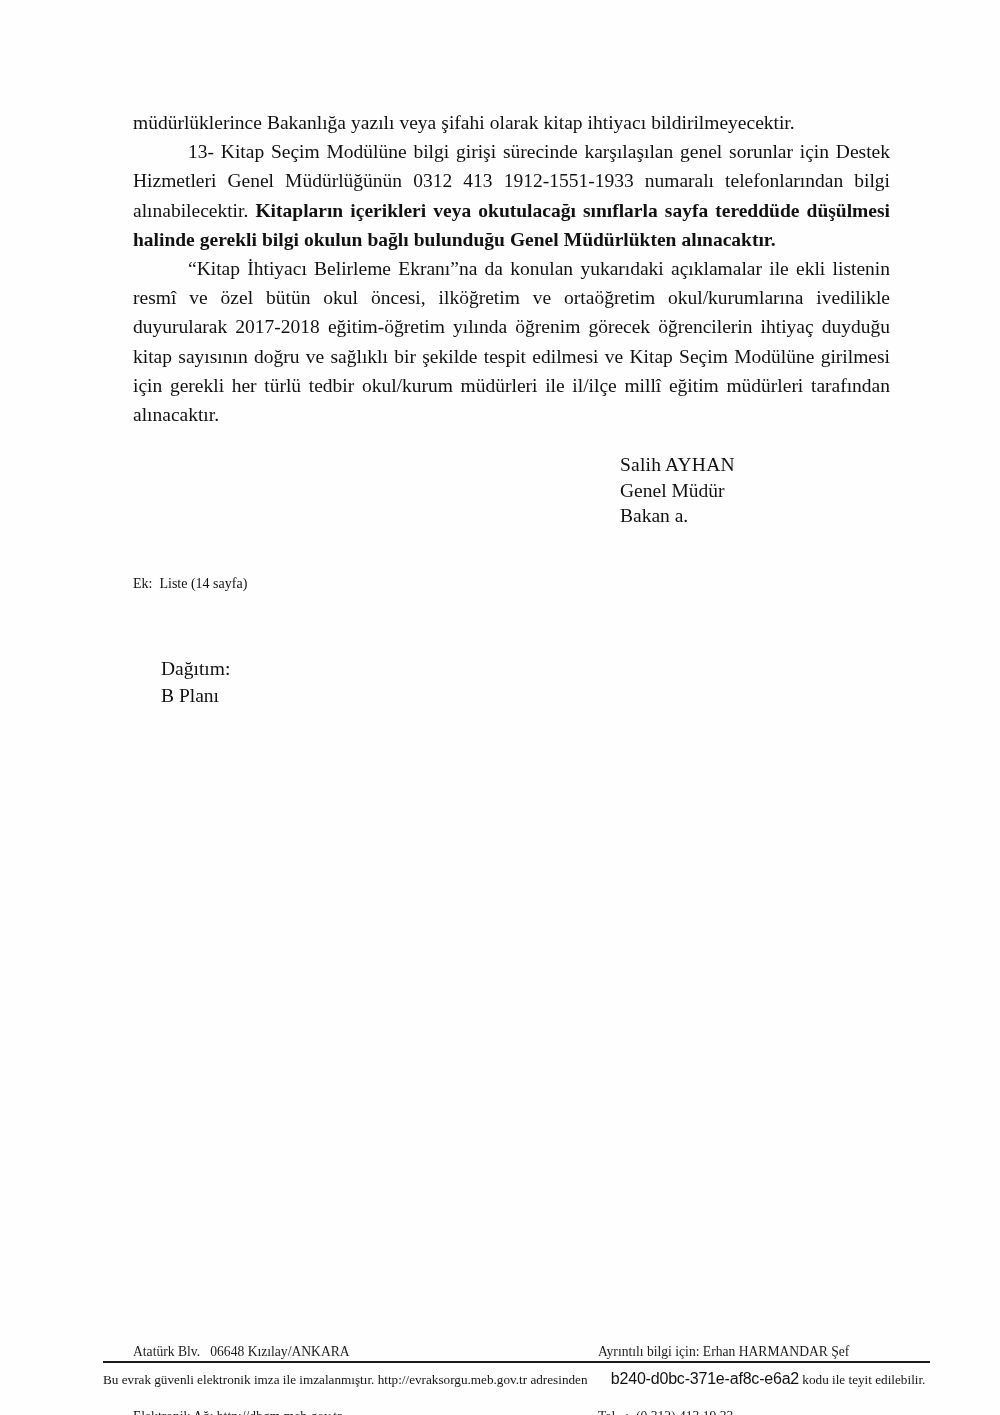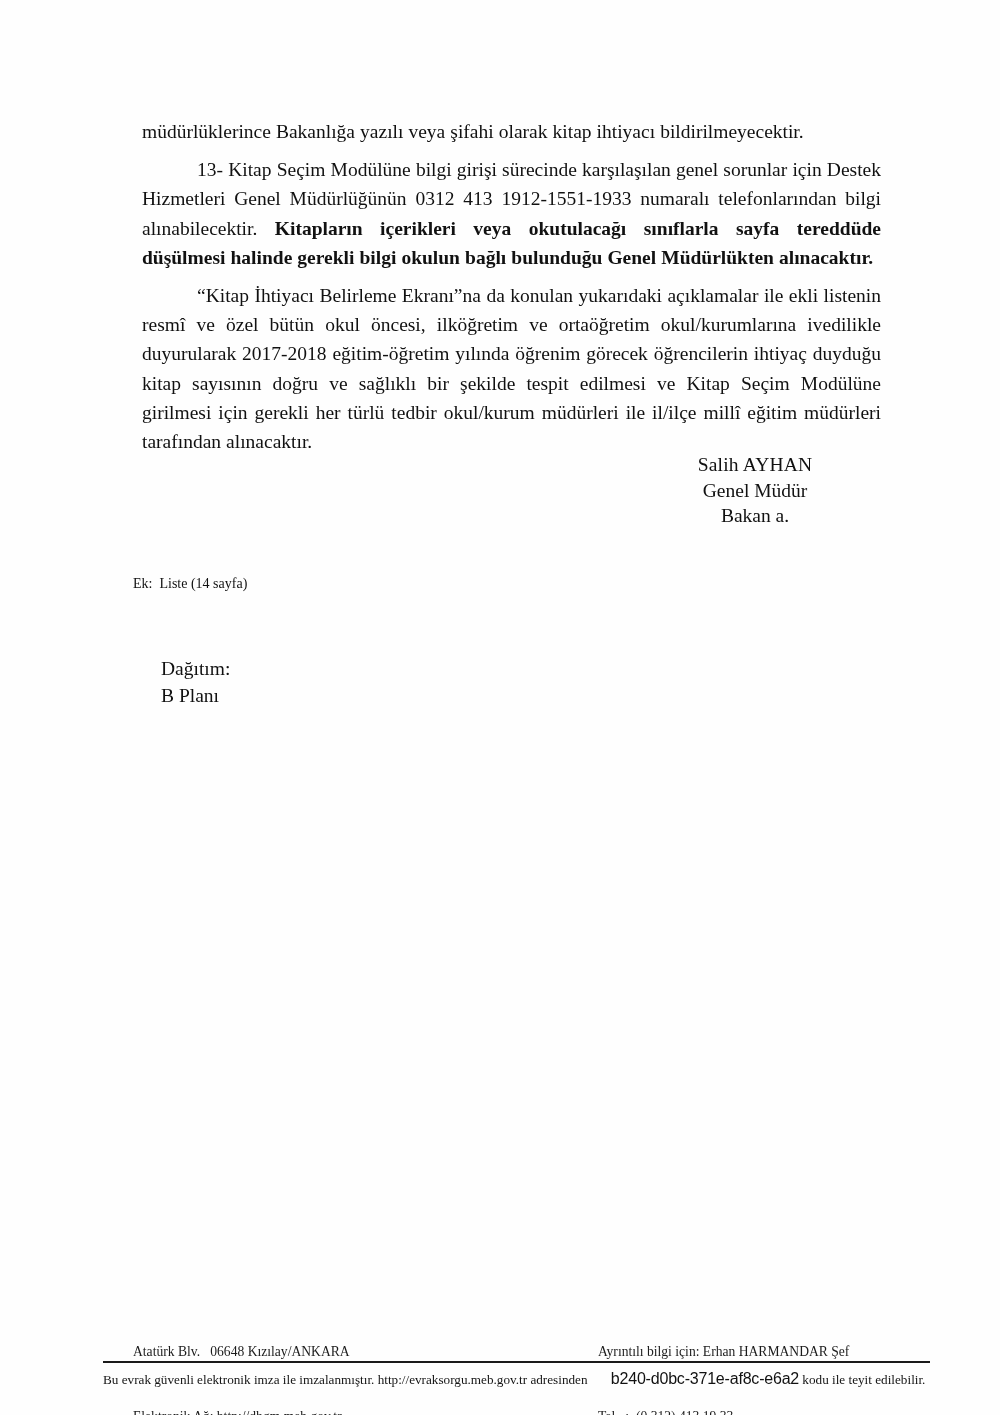--- a/index.html
+++ b/index.html
@@ -20,21 +20,21 @@
   }
 
   
   .body-block {
     position: absolute;
     left: 133px;
     top: 108px;
     width: 757px;
   }
   .para {
-    margin: 9px;
+    margin: 0;
     font-size: 19.5px;
     line-height: 29.2px;
     text-align: justify;
     text-justify: inter-word;
     word-spacing: 0.2px;
   }
   .para.cont {
     text-indent: 0;
   }
   .para.indent {
@@ -46,21 +46,20 @@
   .para-last-left {
     text-align: left;
   }
 
   
   .signature {
     position: absolute;
     left: 620px;
     top: 452px;
     width: 270px;
-    text-align: center;
     font-size: 19.5px;
     line-height: 25.5px;
   }
   .signature .sig-name {
     letter-spacing: 0.2px;
   }
 
   
   .ek-line {
     position: absolute;

